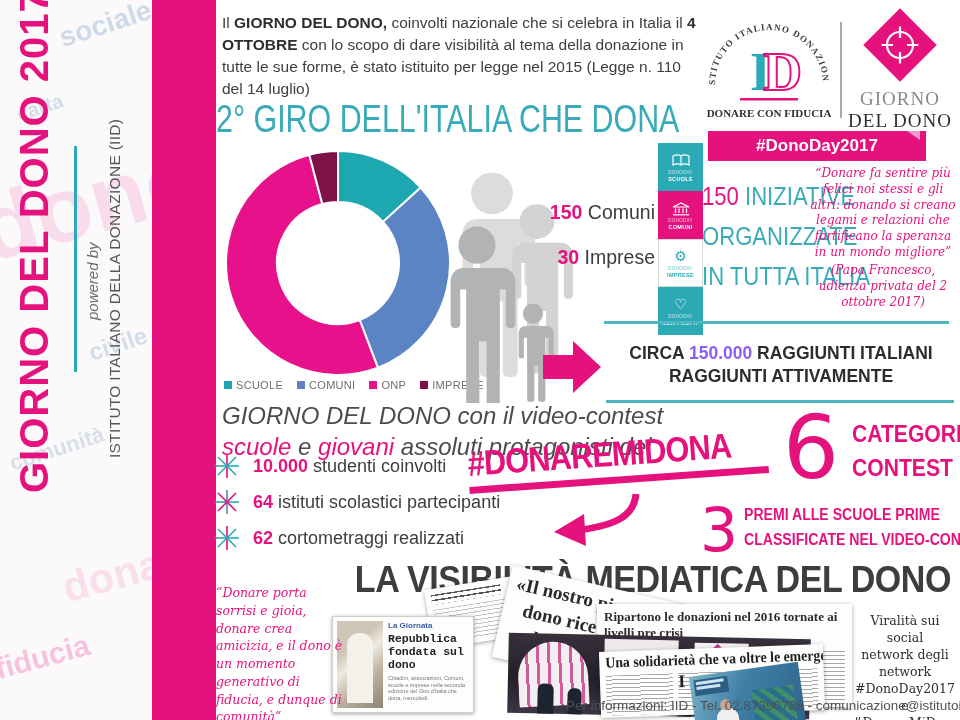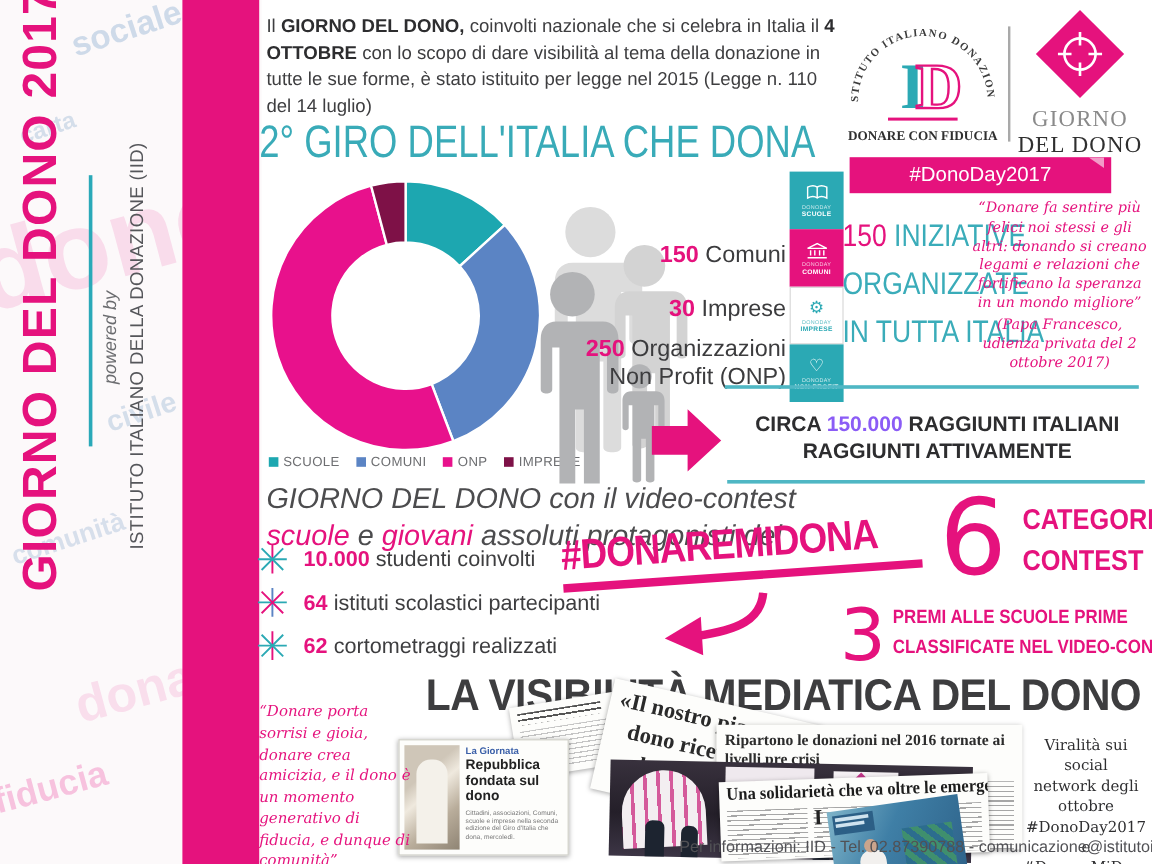--- a/index.html
+++ b/index.html
@@ -22,21 +22,21 @@
   #intro-par { left:222px; top:12px; width:474px; font-size:15.5px; line-height:1.42; color:#3e3e40; }
   #intro-par b { color:#2d2d2f; }
   #main-title { left:216px; top:98px; font-size:38px; color:#39abb8; white-space:nowrap; transform:scaleX(0.8); transform-origin:left center; letter-spacing:0px; }
 
   
   #id-logo { left:700px; top:8px; }
   #logo-divider { left:840px; top:22px; width:2px; height:96px; background:#a9a9a9; }
   #giorno-logo { left:846px; top:8px; width:108px; text-align:center; }
   #giorno-line1 { font-family:"Liberation Serif", serif; font-size:19px; letter-spacing:1px; color:#8a8a8a; margin-top:2px; }
   #giorno-line2 { font-family:"Liberation Serif", serif; font-size:19px; letter-spacing:1px; color:#2f2f2f; }
-  #ribbon { left:708px; top:131px; width:218px; height:30px; background:#e5127d; color:#fff; text-align:center; font-size:17px; font-weight:normal; line-height:30px; }
+  #ribbon { left:708px; top:131px; width:218px; height:30px; background:#e5127d; color:#fff; text-align:center; font-size:17px; font-weight:bold; line-height:30px; }
   #ribbon-fold { position:absolute; right:6px; top:0; width:13px; height:9px; background:#f29bc8; clip-path:polygon(0 0,100% 100%,100% 0); }
 
   
   #donut-wrap { left:222px; top:147px; width:232px; height:232px; }
   #legend { left:224px; top:379px; width:240px; display:flex; gap:14px; }
   .lg-item { display:flex; align-items:center; gap:4px; font-size:11px; color:#6d6e71; letter-spacing:0.3px; }
   .lg-sq { width:8px; height:8px; display:inline-block; }
 
   
   #people { left:420px; top:148px; }
@@ -101,21 +101,21 @@
   .fakelines.lt { background:repeating-linear-gradient(#c4c4c4 0 1px, transparent 1px 4px); }
 
   #clip-a { left:428px; top:581px; width:112px; height:60px; transform:rotate(-9deg); z-index:1; padding:6px; }
   #clip-piano { left:500px; top:584px; width:178px; height:94px; transform:rotate(13deg); z-index:2; padding:4px 8px; font-family:"Liberation Serif", serif; font-weight:bold; color:#2a2a2a; font-size:19px; line-height:25px; }
   #clip-ripartono { left:597px; top:604px; width:255px; height:104px; z-index:3; padding:5px 7px; }
   #rip-headline { font-family:"Liberation Serif", serif; font-weight:bold; font-size:13px; color:#2c2c2c; }
   #clip-giornata { left:332px; top:616px; width:142px; height:97px; z-index:4; border:1px solid #cfcfc9; display:flex; padding:4px; gap:5px; }
   #g-photo { width:46px; height:100%; background:linear-gradient(140deg,#cfc6b8 0 30%,#efe9de 45%,#b9ad9b 70%,#8f8474 100%); position:relative; flex:none; }
   #g-photo::after { content:''; position:absolute; left:10px; top:12px; width:26px; height:70px; background:#f4f1ea; border-radius:12px 12px 0 0; }
   #g-kicker { color:#3a5fa8; font-size:8px; font-weight:bold; }
-  #g-headline { font-family:Liberation Sans, sans-serif; font-weight:bold; font-size:11.5px; line-height:13px; color:#222; margin-top:2px; }
+  #g-headline { font-family:Liberation Mono, monospace; font-weight:bold; font-size:11.5px; line-height:13px; color:#222; margin-top:2px; }
   #g-body { font-size:5.5px; color:#777; margin-top:4px; line-height:6.5px; }
   #clip-tv-studio { left:508px; top:636px; width:302px; height:80px; transform:rotate(1.2deg); z-index:5; background:linear-gradient(#38313d,#241f29 55%,#3c3545); position:relative; }
   #clip-solidarieta { left:600px; top:648px; width:224px; height:66px; transform:rotate(-2deg); z-index:6; padding:3px 6px; }
   #sol-headline { font-family:"Liberation Serif", serif; font-weight:bold; font-size:15px; color:#1d1d1d; white-space:nowrap; transform:scaleX(0.92); transform-origin:left top; }
   #clip-tv1 { left:694px; top:589px; width:110px; height:82px; transform:rotate(-8deg); z-index:7; background:linear-gradient(120deg,#7fb4c9,#3f7fa6 40%,#2c5f86); position:relative; }
   .sil { position:absolute; background:#1d2430; border-radius:6px 6px 0 0; }
 
   #social-text { left:852px; top:612px; width:106px; text-align:center; font-family:"DejaVu Serif", serif; font-size:12.5px; line-height:17px; color:#2e2e30; z-index:9; }
   #footer-text { left:566px; top:698px; font-size:13.5px; color:#515155; white-space:nowrap; z-index:10; }
 </style>
@@ -200,21 +200,20 @@
       </g>
     </defs>
     <use href="#person-shape" transform="translate(492,300) scale(1.35)" fill="#dcdcdc"></use>
     <use href="#person-shape" transform="translate(537,310) scale(1.12)" fill="#d3d3d3"></use>
     <use href="#person-shape" transform="translate(477,340) scale(1.2)" fill="#b2b3b5"></use>
     <use href="#person-shape" transform="translate(533,365) scale(0.65)" fill="#b2b3b5"></use>
   </svg>
 
   <div id="stat-2" class="stat"><b>150</b> <span>Comuni</span></div>
   <div id="stat-3" class="stat"><b>30</b> <span>Imprese</span></div>
-  <div id="stat-4" class="stat"><b>250</b> <span>Organizzazioni</span><br><span>Non Profit (ONP)</span></div>
 
   <div id="badges" class="abs">
     <div class="badge teal">
       <span class="b-ico">
           <svg width="18" height="13" viewBox="0 0 18 13">
             <path d="M1,2 C4,0.5 7,0.5 9,2 C11,0.5 14,0.5 17,2 V11 C14,9.5 11,9.5 9,11 C7,9.5 4,9.5 1,11 Z M9,2 V11" stroke="#fff" stroke-width="1.2" fill="none"></path>
           </svg>
         </span>
       <span class="b-l1">DONODAY</span>
       <span class="b-l2">SCUOLE</span>
@@ -375,20 +374,20 @@
     <div style="position:absolute;left:6px;top:6px;width:28px;height:3px;background:#cfe3ef;"></div>
     <div style="position:absolute;left:6px;top:11px;width:24px;height:3px;background:#cfe3ef;"></div>
     <div style="position:absolute;left:22px;bottom:0;width:22px;height:46px;background:#f2f0ee;border-radius:10px 10px 0 0;"></div>
     <div style="position:absolute;left:27px;bottom:44px;width:11px;height:11px;background:#caa58d;border-radius:50%;"></div>
     <div style="position:absolute;right:8px;top:22px;width:42px;height:50px;background:repeating-linear-gradient(45deg,#3f8f6e 0 5px,#2c6d8e 5px 10px);"></div>
   </div>
 
   <div id="social-text" class="abs">
     <div>Viralità sui social</div>
     <div>network degli</div>
-    <div>ottobre</div>
+    <div>network</div>
     <div>#DonoDay2017 e</div>
     <div>#DonareMiDona</div>
   </div>
 
   <div id="footer-text" class="abs">Per informazioni: IID - Tel. 02.87390788 - comunicazione@istitutoitalianodonazione.it</div>
 
 </div>
 
 </body></html>

